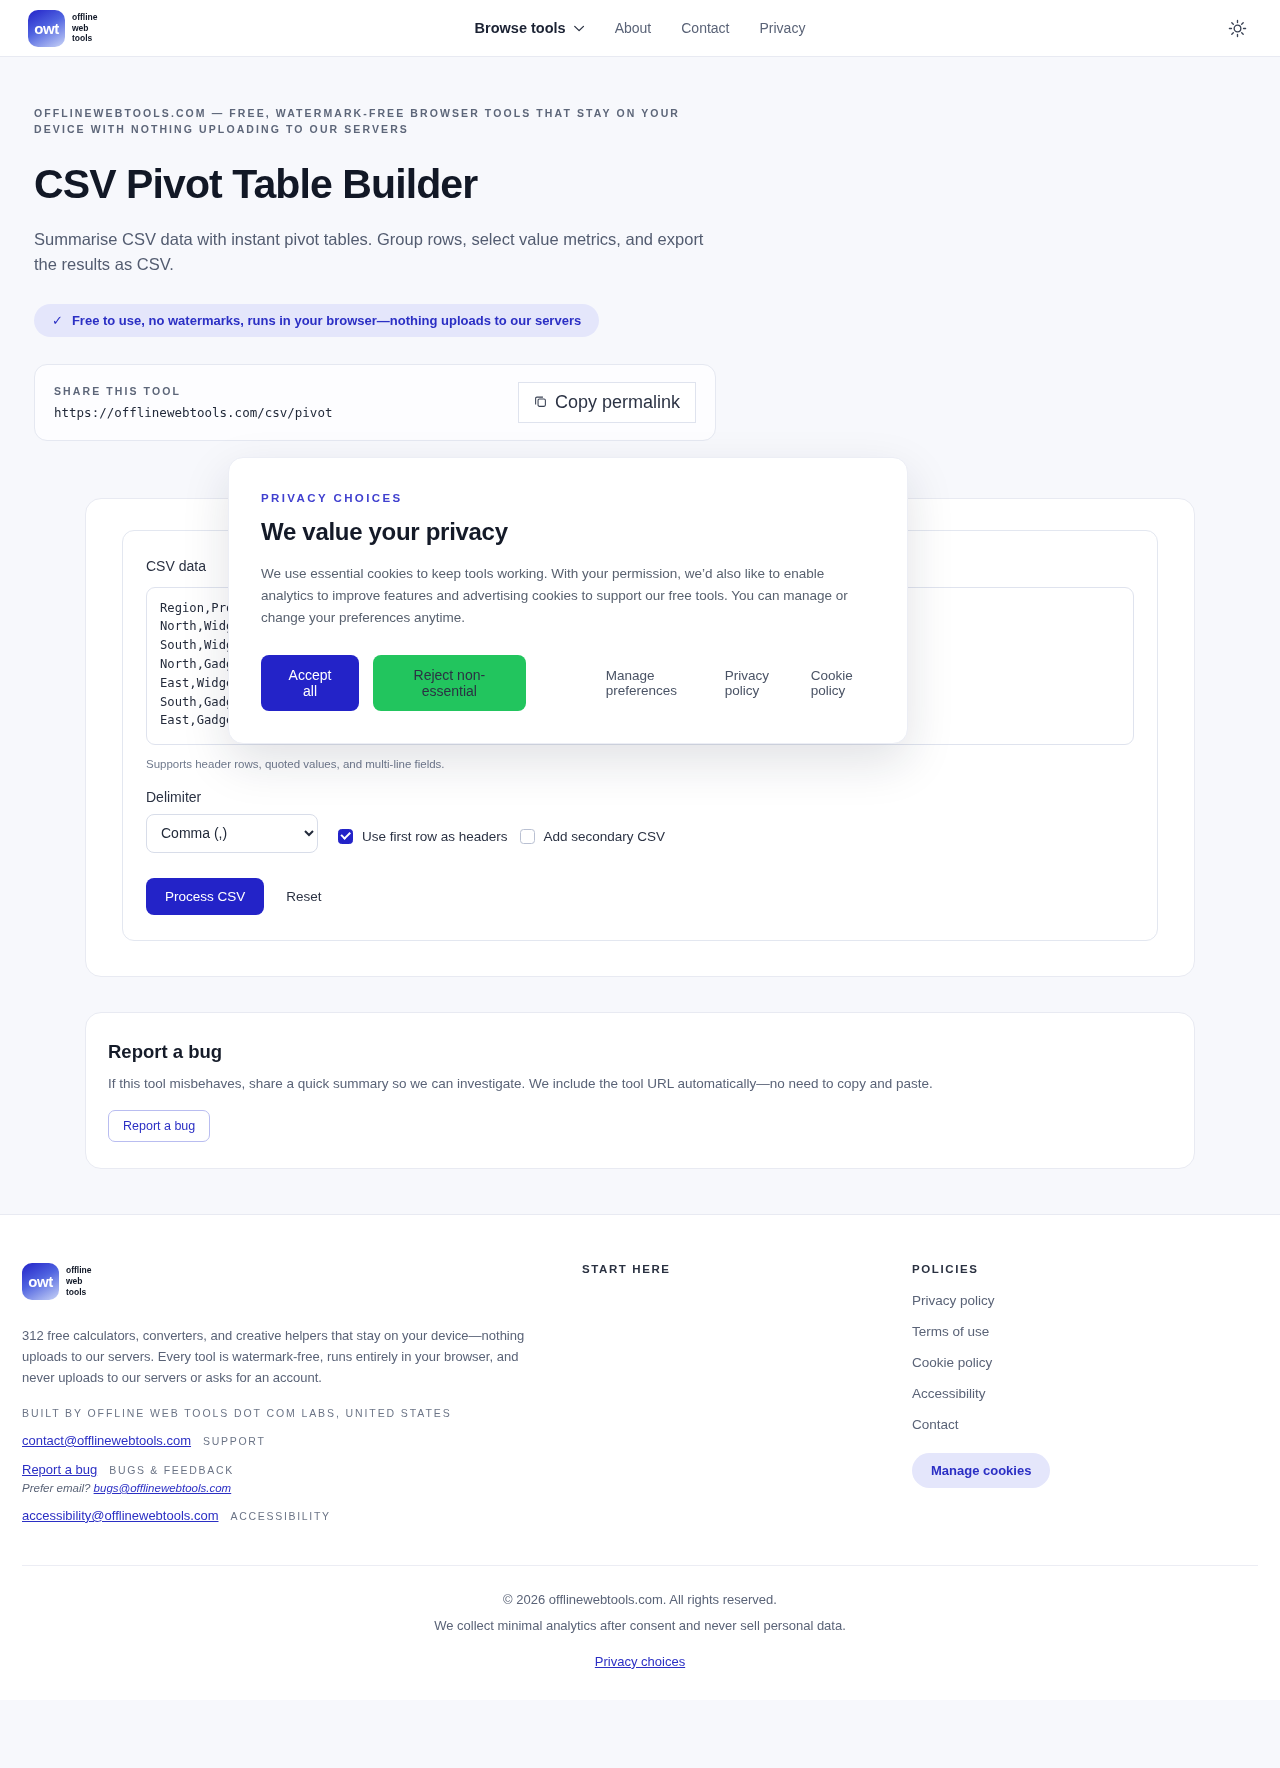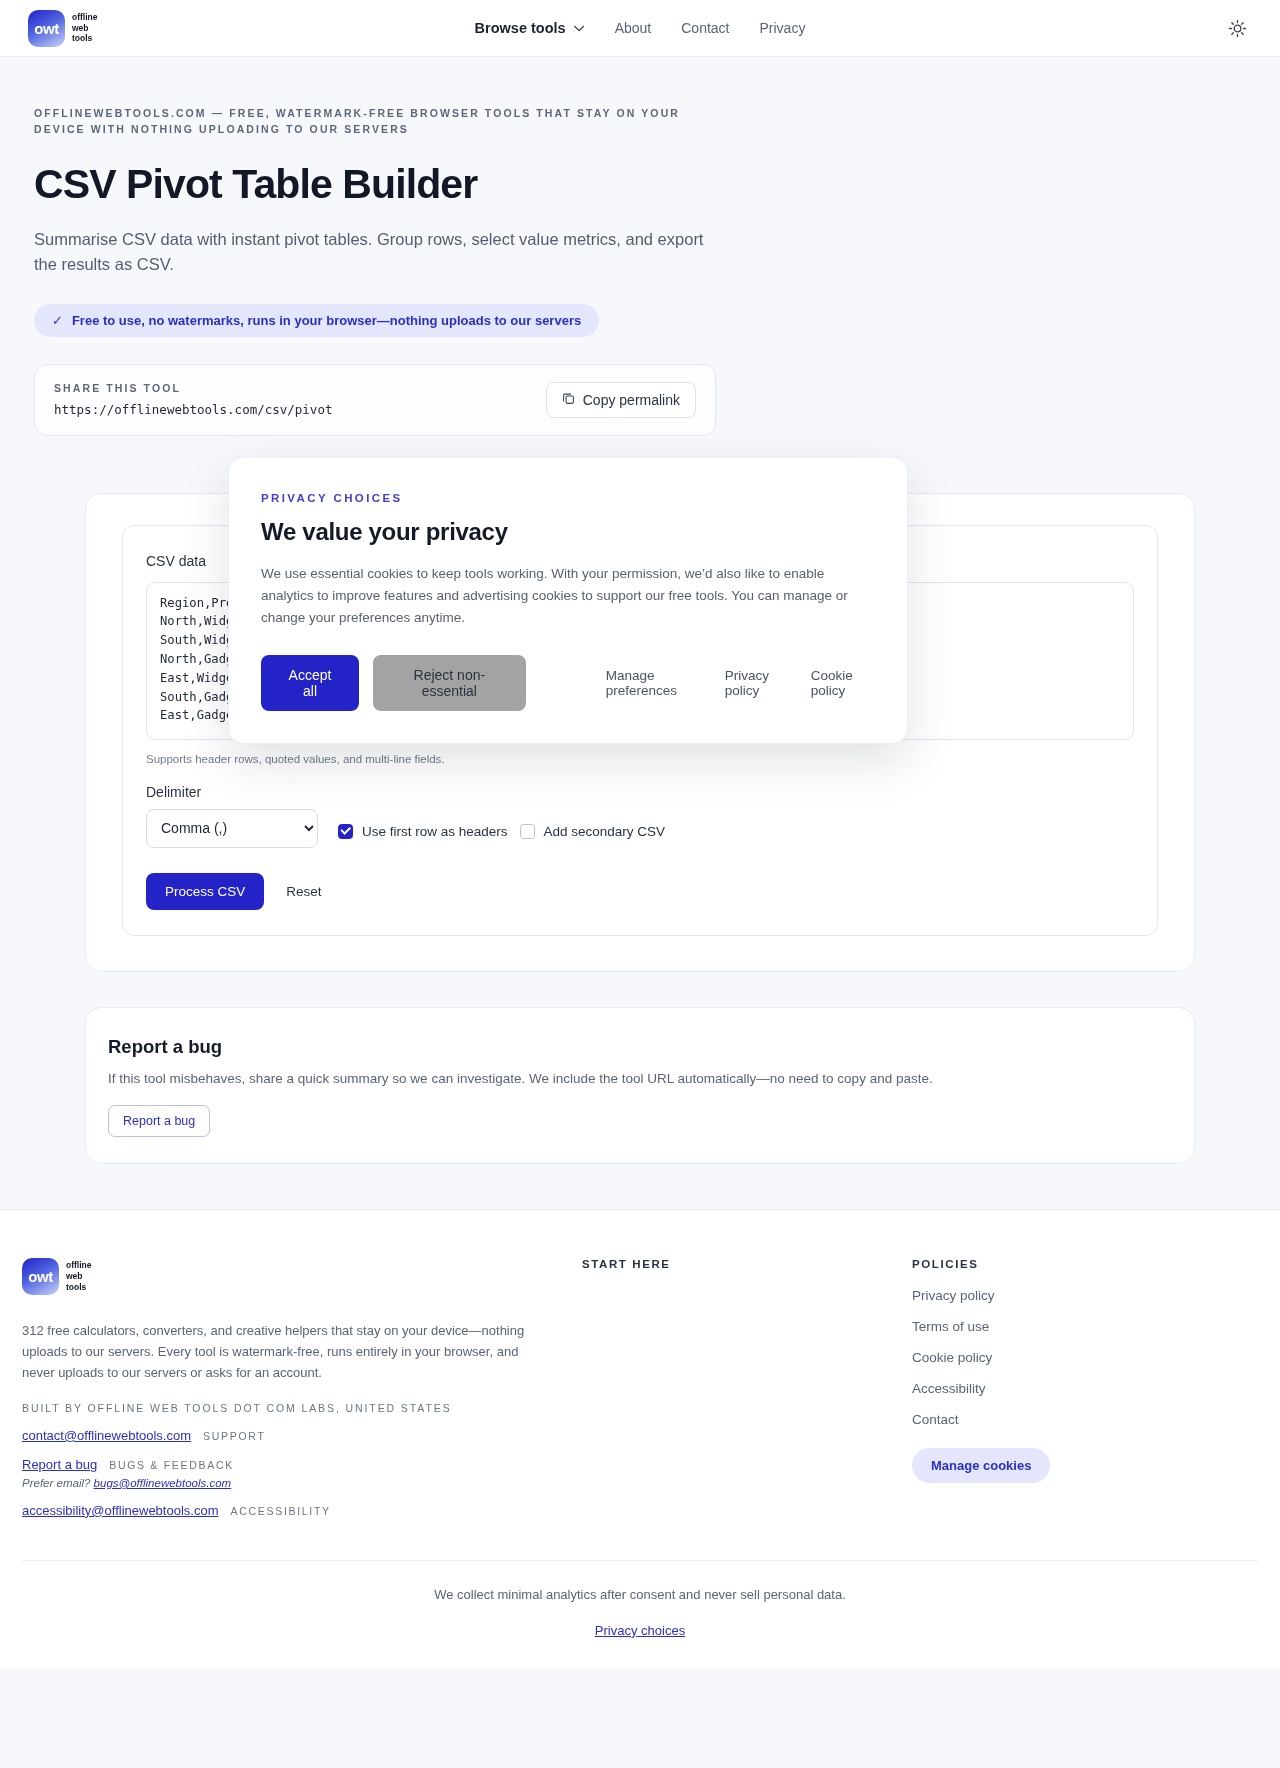--- a/index.html
+++ b/index.html
@@ -80,22 +80,22 @@
   }
   .share-label {
     font-size: 10.5px; font-weight: 700; letter-spacing: 2.1px; color: #5d6679;
   }
   .share-url {
     margin-top: 8px; font-family: "DejaVu Sans Mono", monospace;
     font-size: 12.5px; color: #222a3a;
   }
   .copy-btn {
     display: inline-flex; align-items: center; gap: 8px;
-    border: 1px solid #dfe3ee; background: #fff; border-radius: 8px;
-    padding: 9px 15px; font-size: 14px; color: #2c3344; cursor: pointer;
+    border: 1px solid #dfe3ee; background: #fff; border-radius: 0;
+    padding: 9px 15px; font-size: 18px; color: #2c3344; cursor: pointer;
     font-family: inherit;
   }
 
   
   .tool-shell {
     margin: 57px 85px 0 85px;
     background: #fff; border: 1px solid #e8eaf2; border-radius: 16px;
     padding: 31px 36px 35px 36px;
   }
   .tool-inner {
@@ -200,21 +200,21 @@
     font-size: 11.5px; font-weight: 700; letter-spacing: 2.4px; color: #4040cf;
   }
   .modal-title { margin-top: 14px; font-size: 24px; font-weight: 700; color: #141a28; letter-spacing: -0.3px; }
   .modal-body { margin-top: 17px; font-size: 13.5px; line-height: 1.62; color: #58616f; }
   .modal-actions { margin-top: 26px; display: flex; align-items: center; gap: 14px; }
   .m-accept {
     background: #2323c8; color: #fff; border: none; border-radius: 8px;
     padding: 12px 24px; font-size: 14px; cursor: pointer; font-family: inherit;
   }
   .m-reject {
-    background: #a3a3a3; color: #2b3243; border: none; border-radius: 8px;
+    background: #22c55e; color: #2b3243; border: none; border-radius: 8px;
     padding: 12px 24px; font-size: 14px; cursor: pointer; font-family: inherit;
   }
   .m-links { margin-left: 66px; display: flex; align-items: center; gap: 20px; }
   .m-links a { font-size: 13.5px; color: #4a5365; text-decoration: none; cursor: pointer; }
 </style>
 </head>
 <body>
 
 <div class="page">
 
@@ -365,20 +365,21 @@
           <a>Terms of use</a>
           <a>Cookie policy</a>
           <a>Accessibility</a>
           <a>Contact</a>
         </div>
         <button class="cookie-btn">Manage cookies</button>
       </div>
     </div>
 
     <div class="footer-bottom">
+      <div class="fb-line">© 2026 offlinewebtools.com. All rights reserved.</div>
       <div class="fb-line">We collect minimal analytics after consent and never sell personal data.</div>
       <a class="fb-link">Privacy choices</a>
     </div>
   </footer>
 
   <div class="modal">
     <div class="modal-eyebrow">PRIVACY CHOICES</div>
     <div class="modal-title">We value your privacy</div>
     <p class="modal-body">We use essential cookies to keep tools working. With your permission, we’d also like to enable analytics to improve features and advertising cookies to support our free tools. You can manage or change your preferences anytime.</p>
     <div class="modal-actions">

